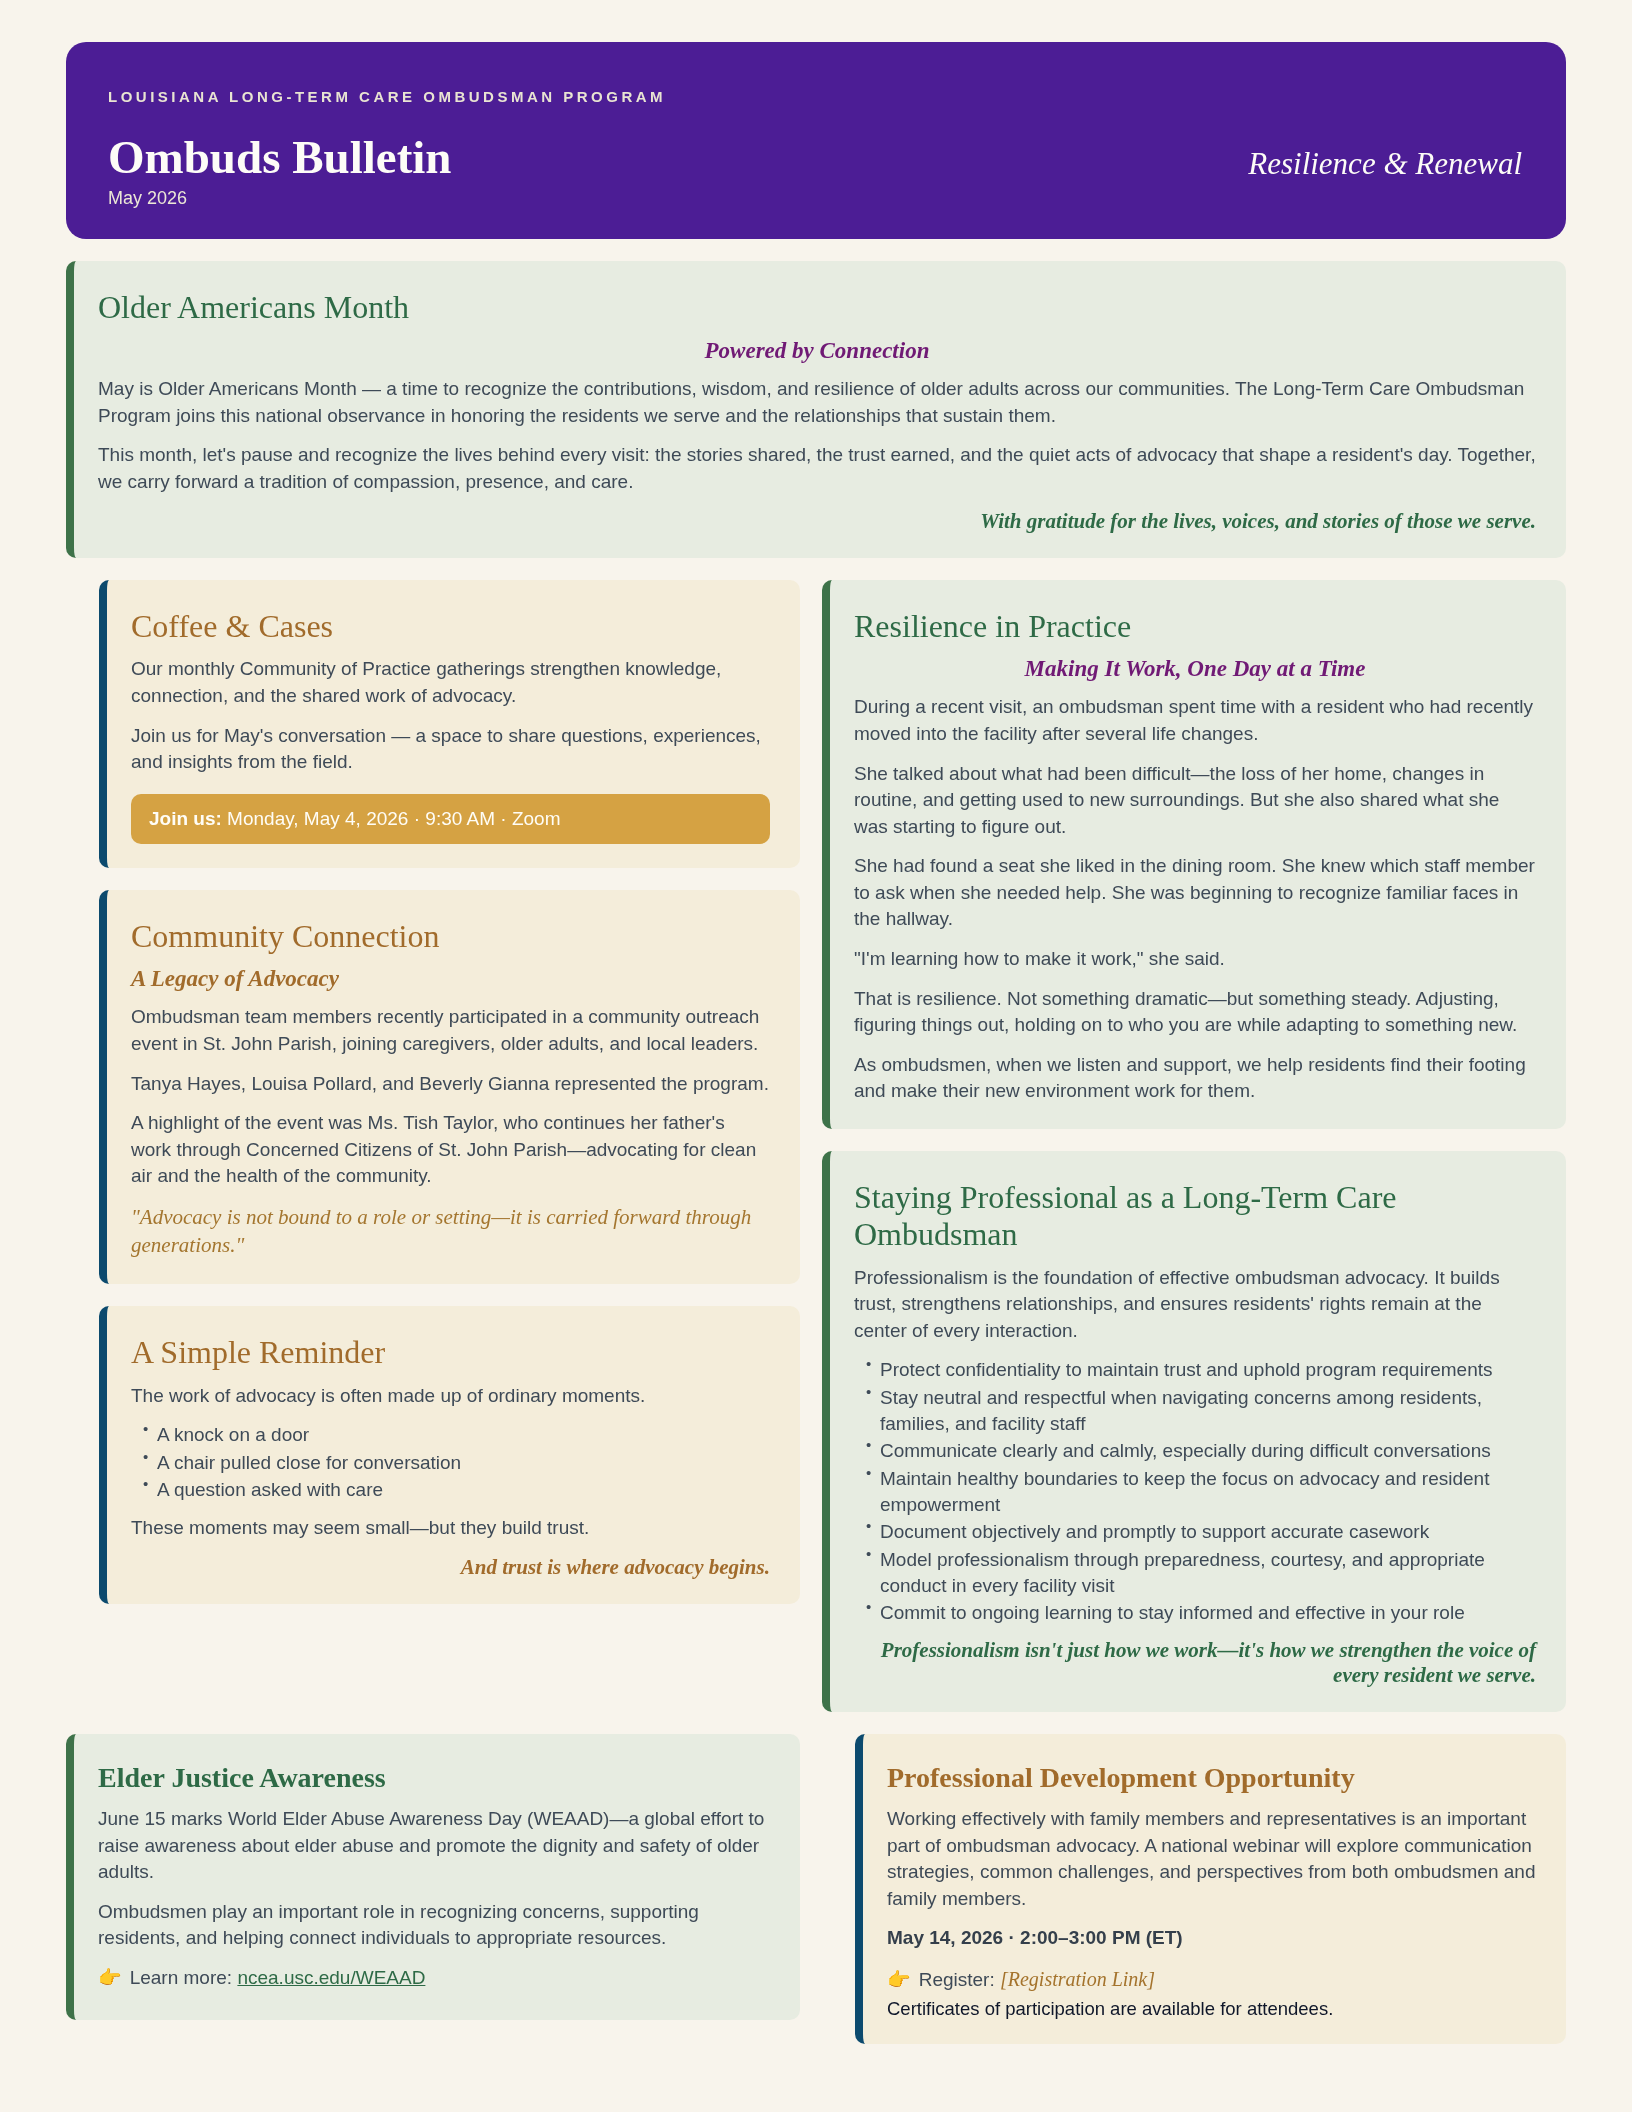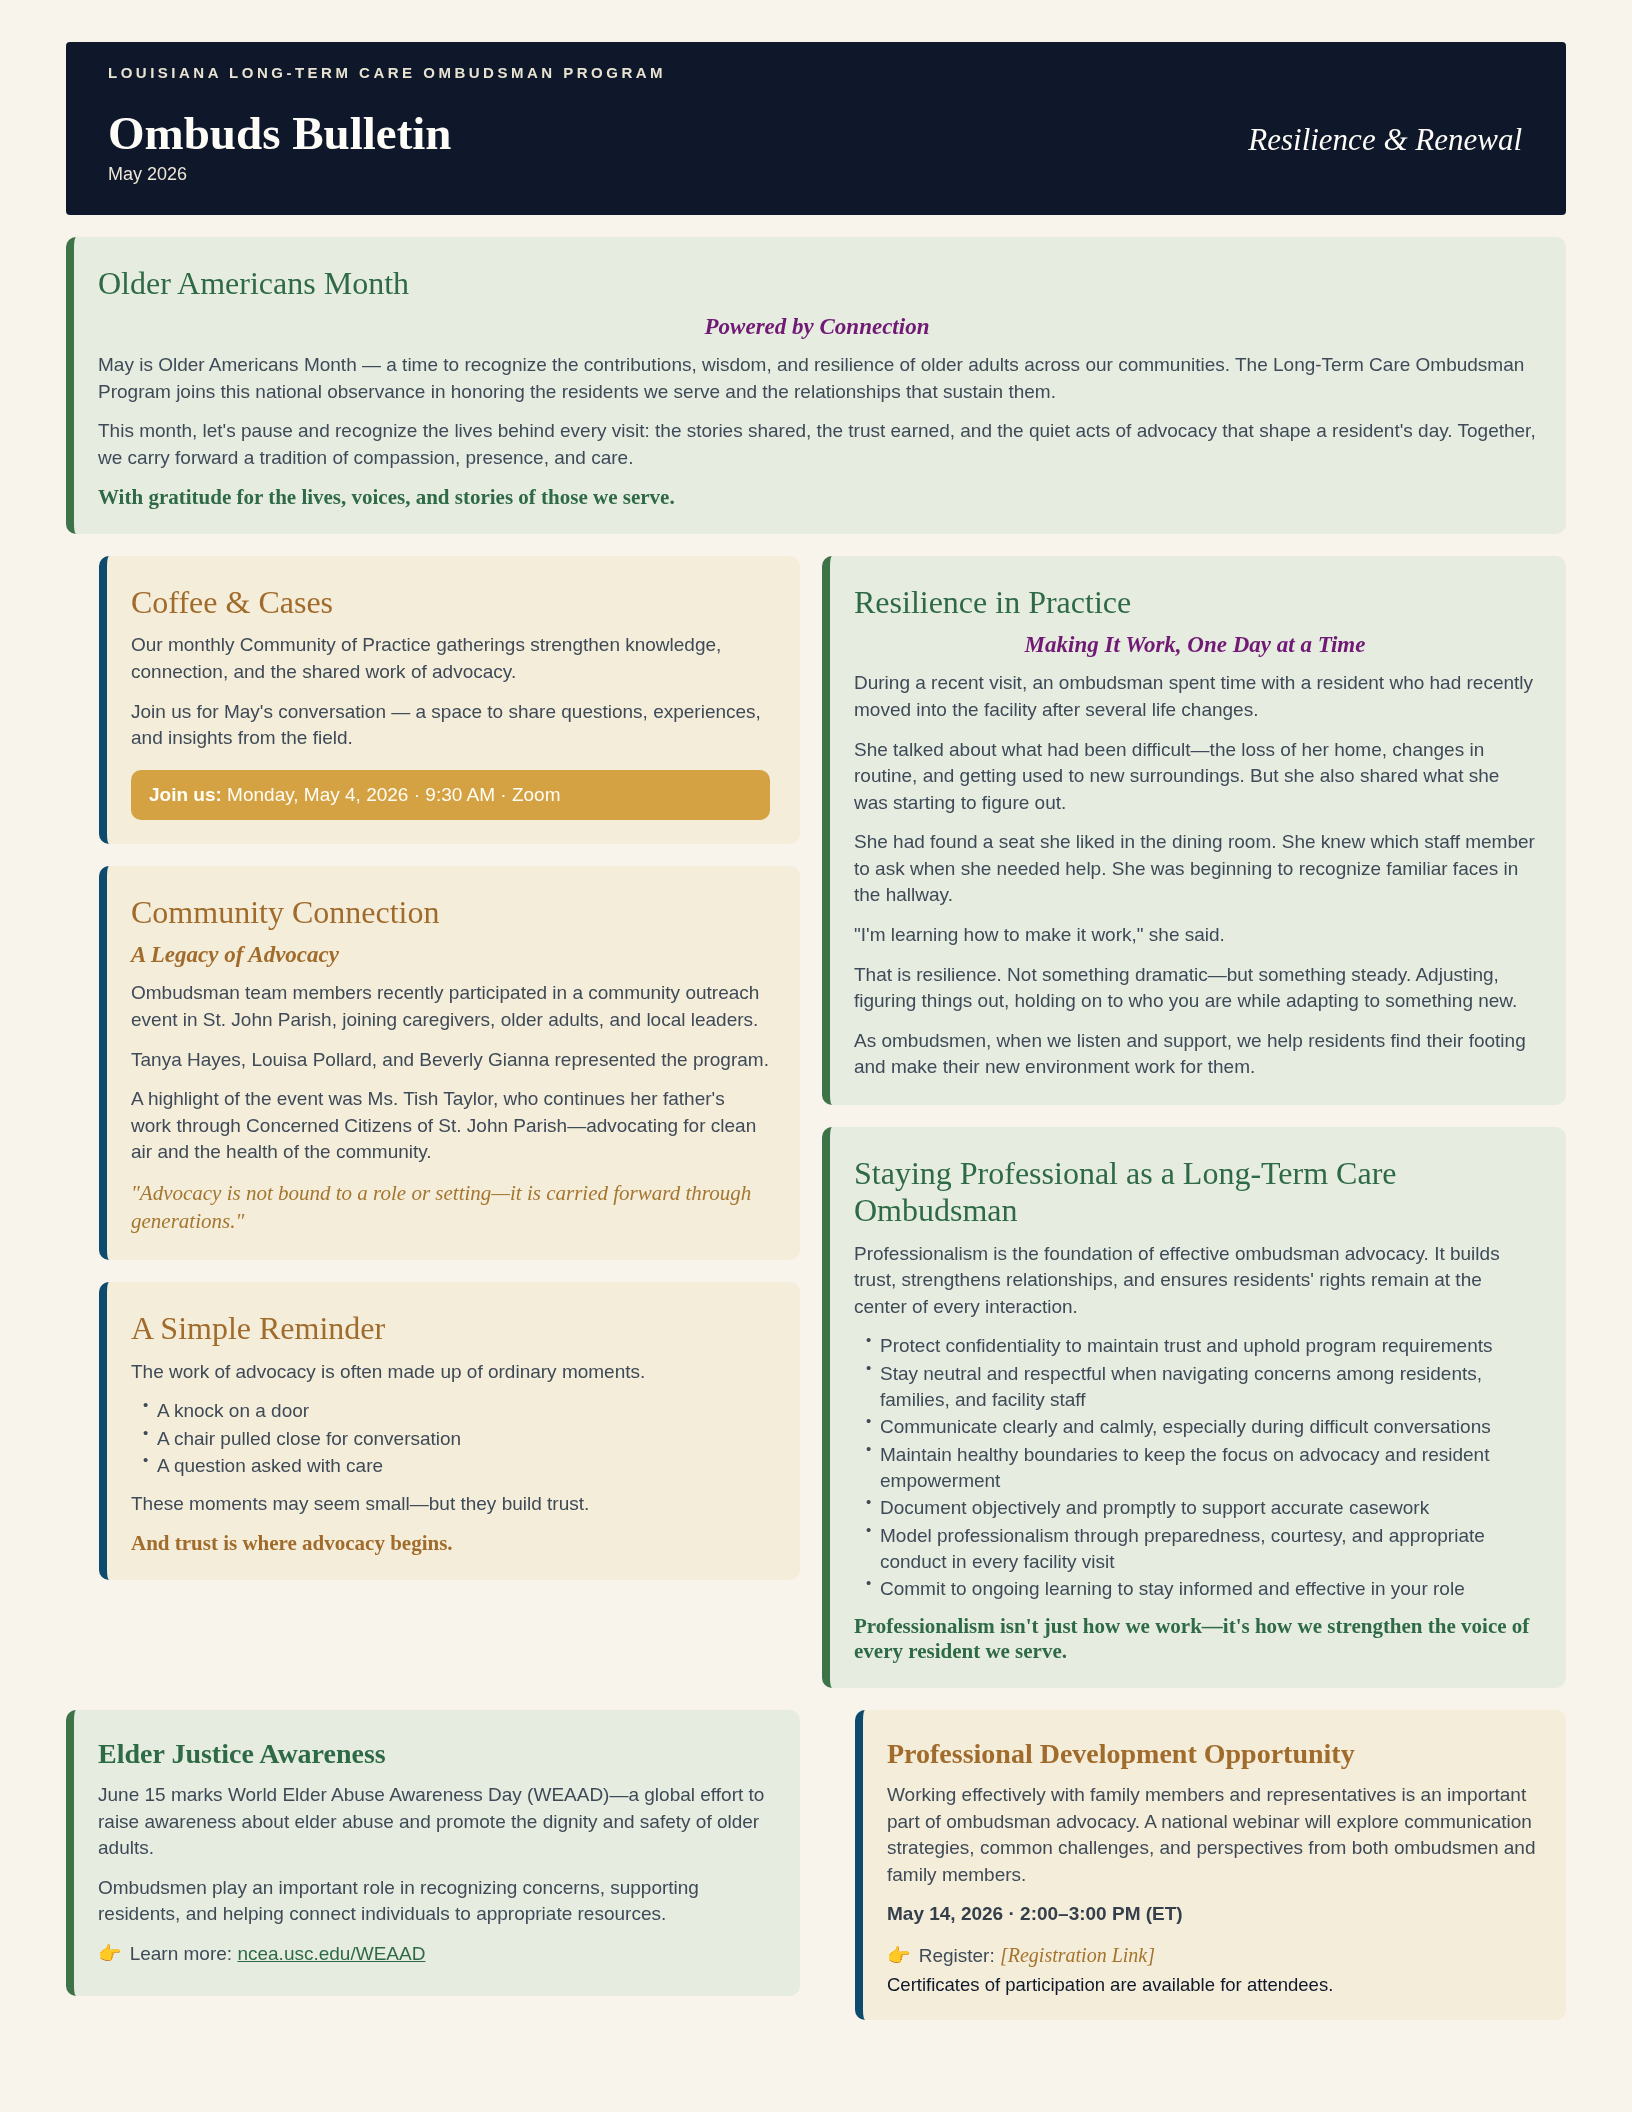--- a/index.html
+++ b/index.html
@@ -13,23 +13,23 @@
     overflow: hidden;
   }
   .page {
     width: 1632px;
     height: 2112px;
     padding: 42px 66px 24px 66px;
   }
 
   
   .masthead {
-    background: #0f172a;
-    border-radius: 4px;
-    padding: 22px 44px 30px 42px;
+    background: #4c1d95;
+    border-radius: 20px;
+    padding: 46px 44px 30px 42px;
     color: #fff;
   }
   .kicker {
     color: #e9e4d2;
     font-size: 15px;
     letter-spacing: 3.5px;
     font-weight: 600;
   }
   .mast-row {
     display: flex;
@@ -88,23 +88,25 @@
     font-weight: 700;
     font-size: 23px;
     margin-bottom: 12px;
   }
   .subhead.green-t { color: #701a75; text-align: center; }
   .subhead.brown-t { color: #a16b2b; }
   .panel p { font-size: 19px; line-height: 1.4; margin-bottom: 13px; }
   .panel p:last-child { margin-bottom: 0; }
   .serif-foot {
     font-family: "Liberation Serif", serif;
+    font-style: italic;
     font-weight: 700;
     font-size: 21px;
     margin-top: 4px;
+    text-align: right;
   }
   .serif-foot.green-t { color: #2e6a46; }
   .serif-foot.brown-t { color: #a16b2b; }
   .quote {
     font-family: "Liberation Serif", serif;
     font-style: italic;
     font-size: 21px;
     color: #a4762f;
     line-height: 1.35;
     margin-top: 4px;

